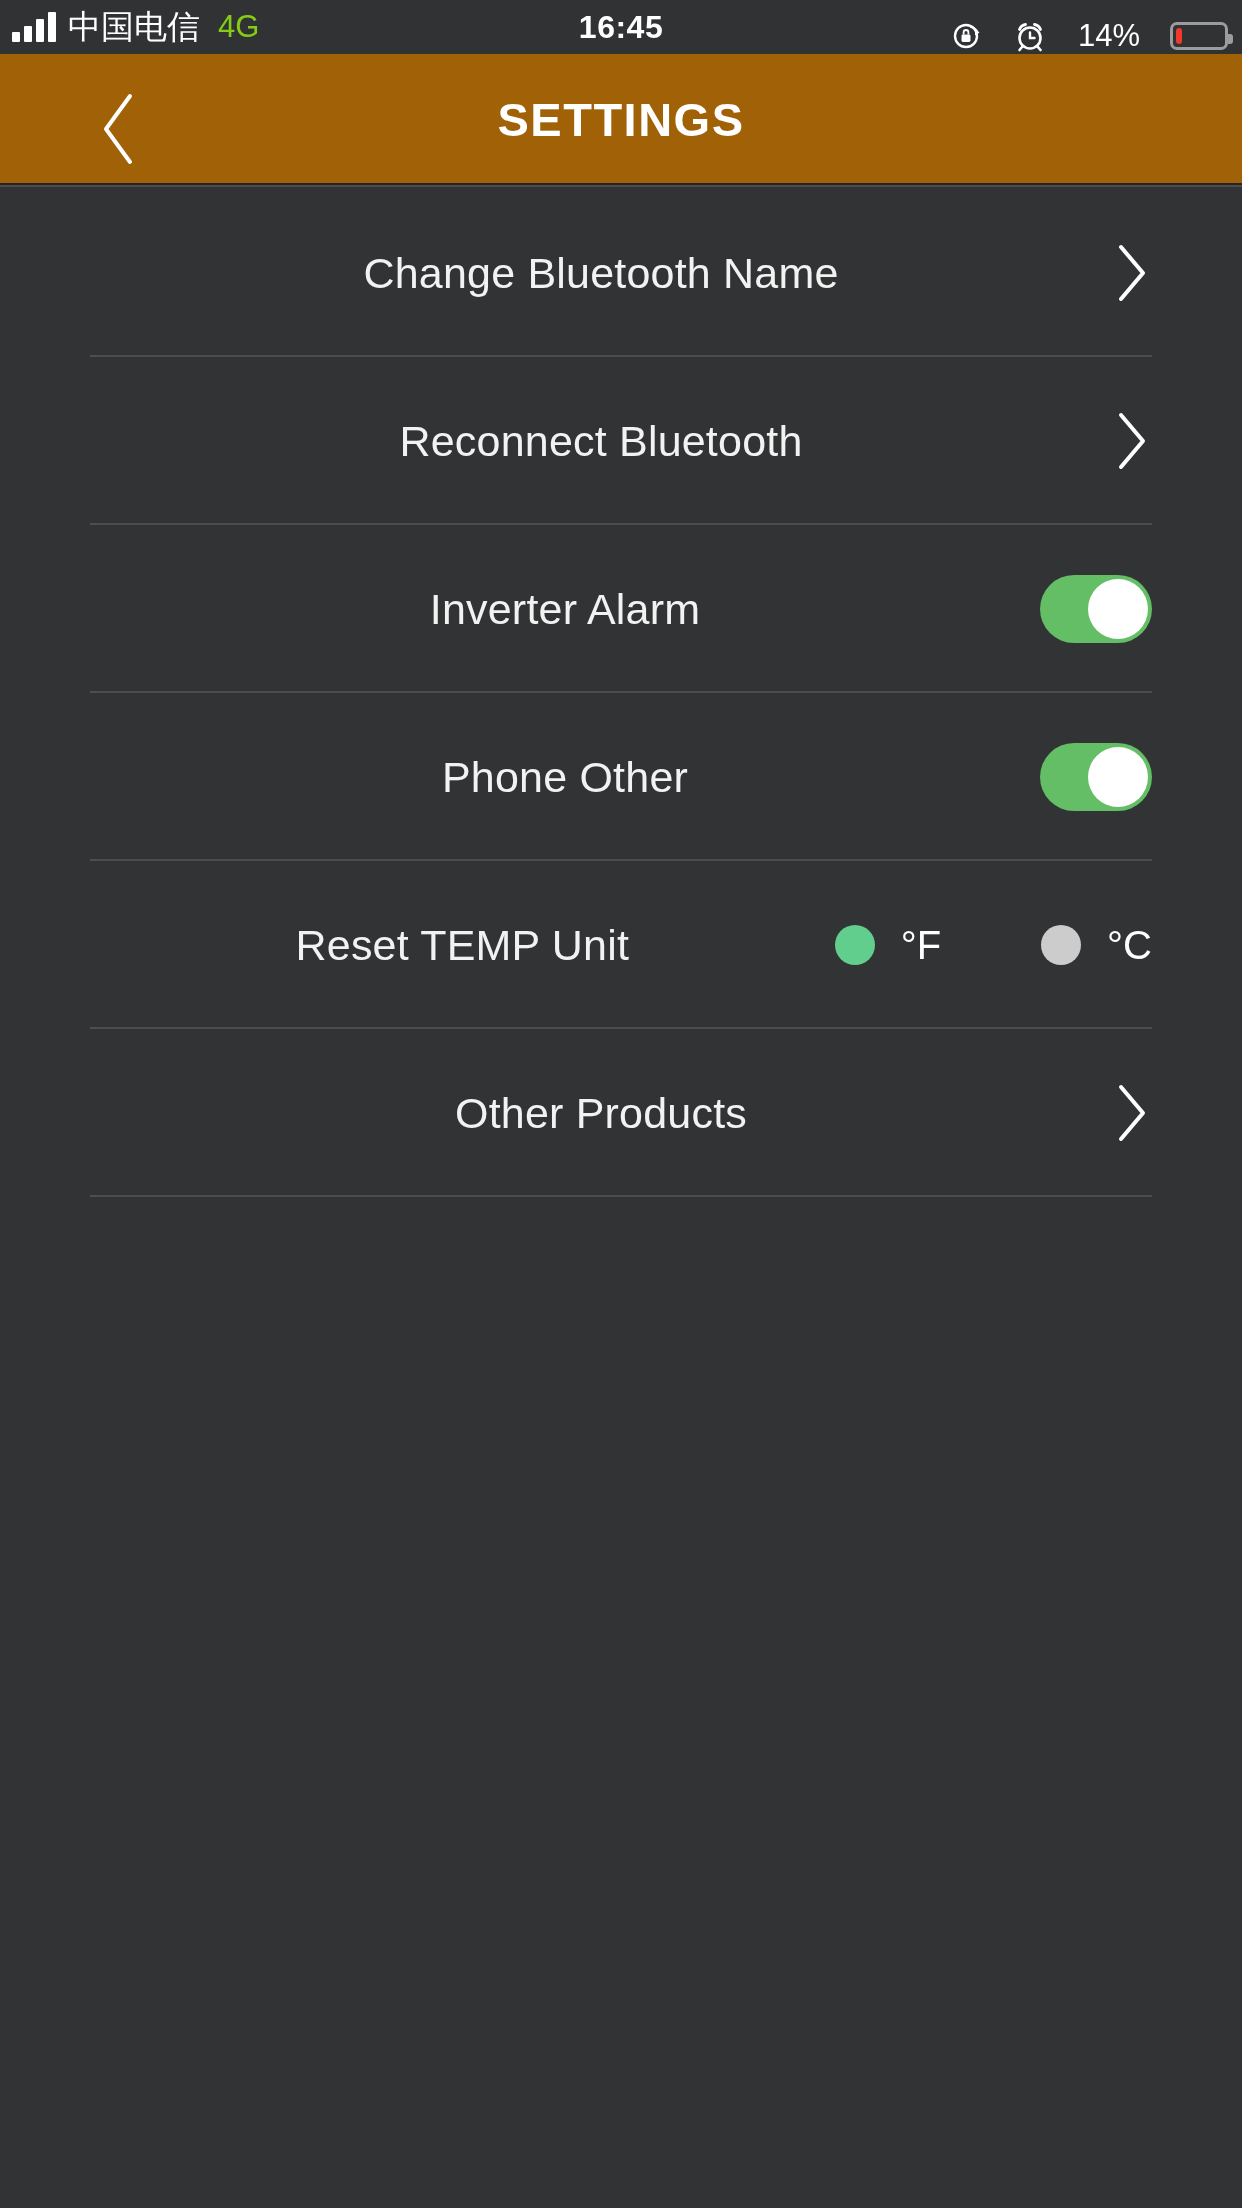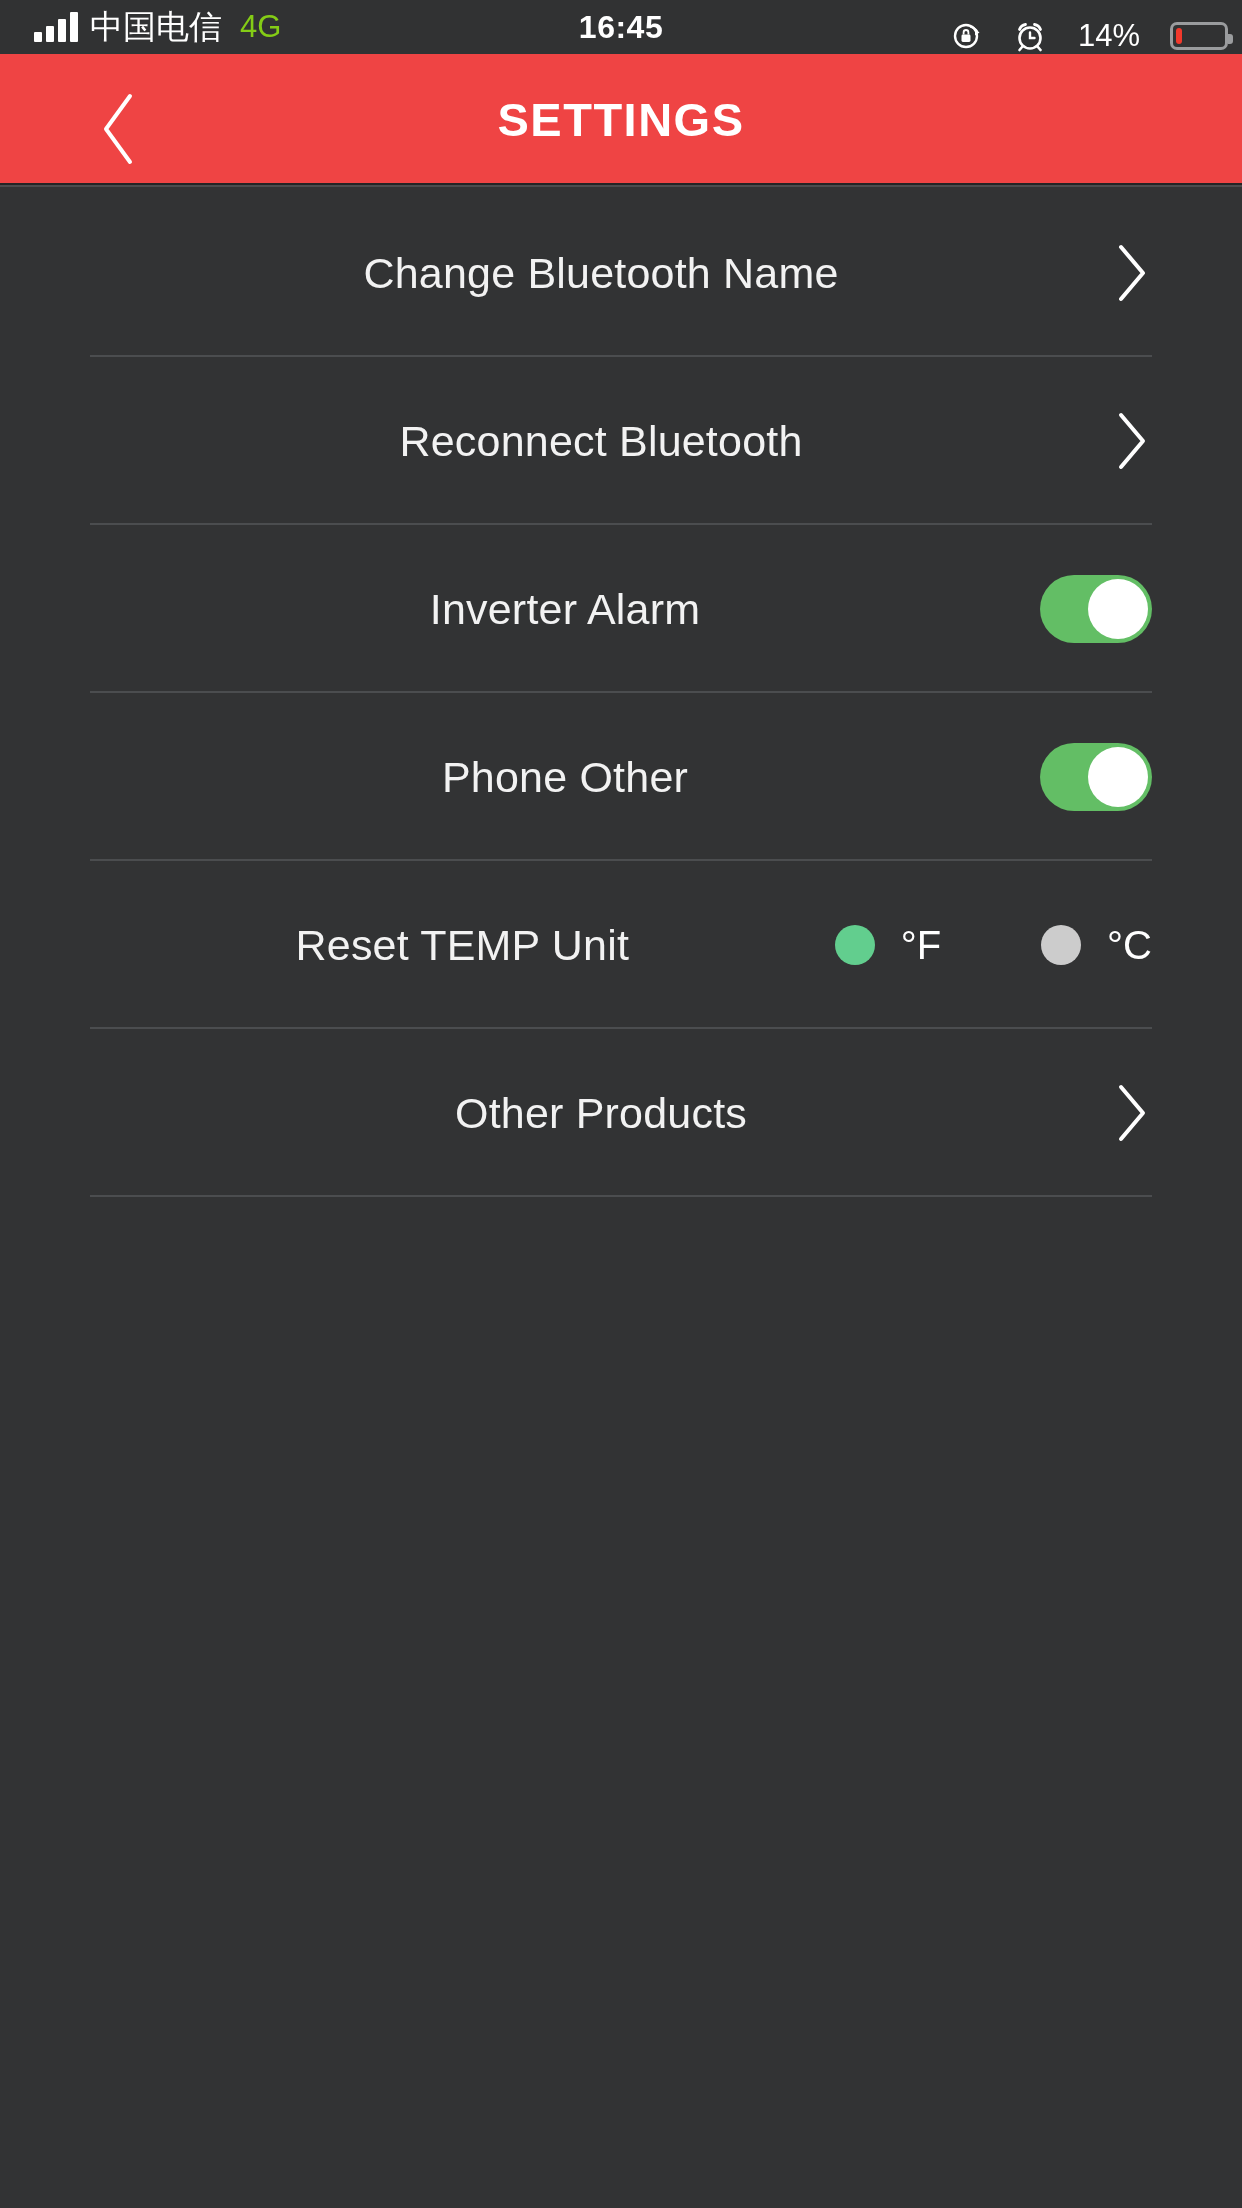--- a/index.html
+++ b/index.html
@@ -10,21 +10,21 @@
     overflow:hidden;
   }
   .phone { position:relative; width:1242px; height:2208px; background:#323334; }
 
   
   .statusbar {
     position:absolute; top:0; left:0; width:1242px; height:54px;
     background:#313233;
     display:flex; align-items:center;
   }
-  .sb-left { position:absolute; left:34px; top:0; height:54px; display:flex; align-items:center; gap:0; }
+  .sb-left { position:absolute; left:12px; top:0; height:54px; display:flex; align-items:center; gap:0; }
   .sig-bars { display:flex; align-items:flex-end; gap:4px; height:30px; margin-right:12px; }
   .sig-bars i { display:block; width:8px; background:#ffffff; border-radius:1px; }
   .sig-bars i:nth-child(1){ height:10px; }
   .sig-bars i:nth-child(2){ height:16px; }
   .sig-bars i:nth-child(3){ height:23px; }
   .sig-bars i:nth-child(4){ height:30px; }
   .carrier { color:#ffffff; font-size:33px; letter-spacing:0px; line-height:54px; }
   .netmode { color:#84cc16; font-size:31px; line-height:54px; margin-left:18px; font-weight:400; }
 
   .sb-center {
@@ -44,21 +44,21 @@
   }
   .battery::after {
     content:""; position:absolute; right:-8px; top:9px;
     width:5px; height:10px; background:#9a9c9e; border-radius:0 3px 3px 0;
   }
   .battery .fill { height:100%; background:#f2392c; border-radius:3px; }
 
   
   .navbar {
     position:absolute; top:54px; left:0; width:1242px; height:132px;
-    background:#ef4444;
+    background:#a16207;
   }
   .back-btn {
     position:absolute; left:84px; top:40px;
     width:70px; height:70px;
     display:flex; align-items:center; justify-content:center;
   }
   .back-btn svg { display:block; }
   .nav-title {
     position:absolute; top:0; left:0; width:1242px; height:132px;
     line-height:132px; text-align:center;

